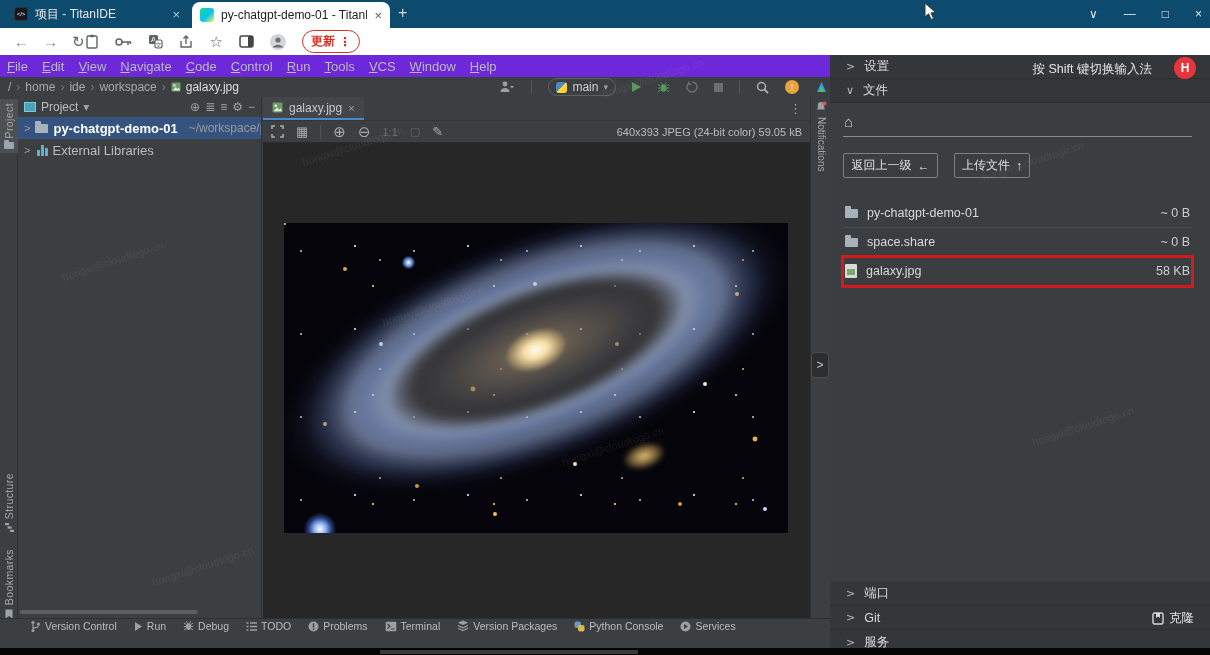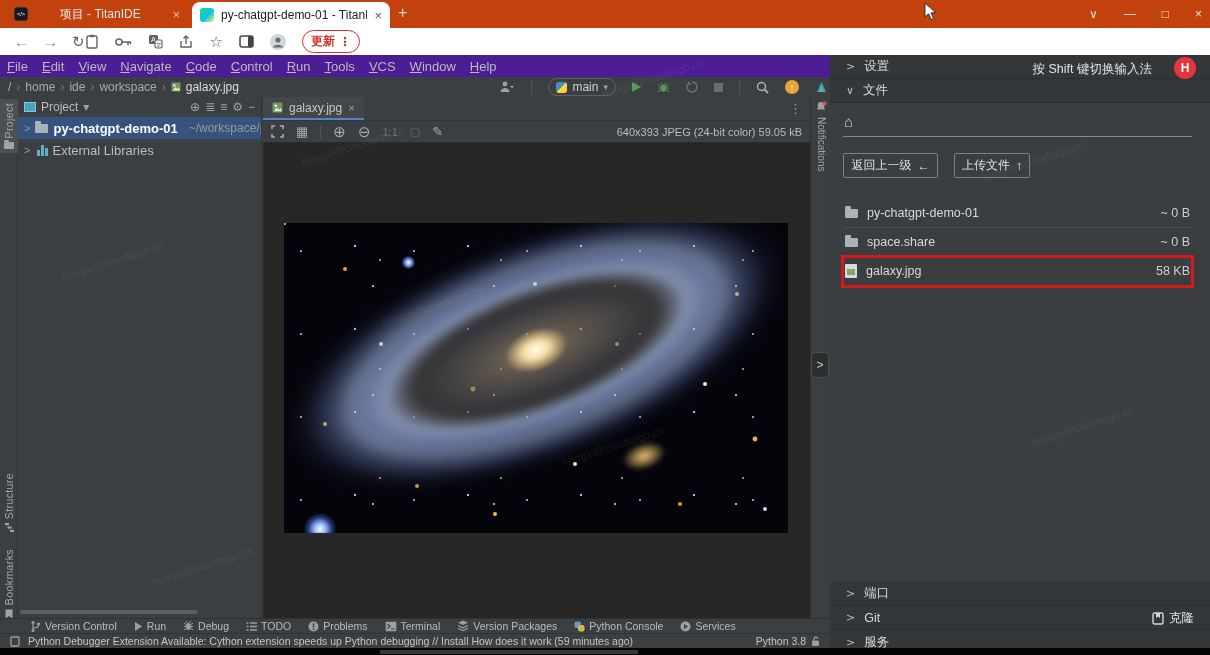--- a/index.html
+++ b/index.html
@@ -1,21 +1,21 @@
 <!DOCTYPE html>
 <html><head>
 <meta charset="utf-8">
 <style>
   * { margin:0; padding:0; box-sizing:border-box; }
   html,body { width:1210px; height:655px; overflow:hidden; background:#000; font-family:"Liberation Sans","DejaVu Sans",sans-serif; }
   .abs { position:absolute; }
   #stage { position:relative; width:1210px; height:655px; background:#3c3f41; }
 
   
-  #titlebar { left:0; top:0; width:1210px; height:28px; background:#c2410c;text-align:center; }
+  #titlebar { left:0; top:0; width:1210px; height:28px; background:#0c4a6e; }
   .btab { display:flex; align-items:center; gap:7px; font-size:12px; padding:0 8px; }
   #tab1 { left:6px; top:2px; width:182px; height:24px; color:#e8e8ec; border-radius:8px 8px 0 0; }
   #tab2 { left:192px; top:2px; width:198px; height:26px; background:#ffffff; color:#202124; border-radius:8px 8px 0 0; }
   .btab .ttl { white-space:nowrap; overflow:hidden; flex:1; }
   .btab .x { color:inherit; opacity:.75; font-size:13px; }
   .favicon { width:14px; height:14px; border-radius:3px; flex:0 0 auto; display:flex; align-items:center; justify-content:center; }
   #fav1 { background:#17171f; color:#fff; font-size:6px; border:1px solid #333; }
   #fav2 { background:linear-gradient(135deg,#21d789 0%,#07c3f2 55%,#fcf84a 100%); }
   #newtab { left:398px; top:4px; color:#d6d6d6; font-size:16px; }
   #wctrl { right:8px; top:0; height:28px; display:flex; align-items:center; gap:26px; color:#e6e6e6; font-size:12px; }
@@ -24,21 +24,21 @@
   #btoolbar { left:0; top:28px; width:1210px; height:27px; background:#ffffff; display:flex; align-items:center; }
   .navic { color:#8b8f94; font-size:15px; margin-left:14px; }
   #reloadic { color:#5f6368; }
   #urlwrap { display:flex; align-items:center; gap:7px; margin-left:16px; flex:1; }
   #urltext { font-size:12.5px; color:#202124; }
   .tbicons { display:flex; align-items:center; gap:16px; margin-right:10px; }
   .tbicons svg { display:block; }
   #updatebtn { display:flex; align-items:center; gap:4px; border:1.5px solid #d93025; border-radius:13px; padding:2px 8px; color:#d93025; font-size:12px; font-weight:bold; }
 
   
-  #menubar { left:0; top:55px; width:830px; height:22px; background:#4c1d95; display:flex; align-items:center; color:#bbbbbb; font-size:13px; }
+  #menubar { left:0; top:55px; width:830px; height:22px; background:#6d28d9; display:flex; align-items:center; color:#bbbbbb; font-size:13px; }
   #menubar .mitem { padding:0 7px; }
   #menubar .mitem::first-letter { text-decoration:underline; }
   #crumbrow { left:0; top:77px; width:830px; height:20px; background:#3c3f41; display:flex; align-items:center; font-size:12px; color:#a9a9a9; }
   #crumbs { display:flex; align-items:center; gap:5px; margin-left:8px; }
   #crumbs .sep { color:#777; }
   #crumbs .active { color:#ddd; }
   #runbar { position:absolute; right:2px; top:0; height:20px; display:flex; align-items:center; gap:16px; }
   .vsep { width:1px; height:14px; background:#515355; }
   #branchpill { display:flex; align-items:center; gap:5px; border:1px solid #5e6163; border-radius:10px; padding:1px 7px; color:#cfcfcf; font-size:12px; }
   .pylogo { width:11px; height:11px; border-radius:3px; background:linear-gradient(135deg,#4b8bbe 50%,#ffd43b 50%); }
@@ -534,33 +534,20 @@
     </div>
     <div class="bitem">
       <svg width="11" height="11" viewBox="0 0 11 11">
           <circle cx="5.5" cy="5.5" r="5" fill="#9aa0a3"></circle>
           <path d="M4 3 L8 5.5 L4 8 Z" fill="#3c3f41"></path>
         </svg>
       <span>Services</span>
     </div>
   </div>
 
-  <div id="statusbar" class="abs">
-    <svg width="10" height="11" viewBox="0 0 10 11">
-        <rect x="1" y="1" width="8" height="9" rx="1" fill="none" stroke="#9aa0a3" stroke-width="1.3"></rect>
-      </svg>
-    <span>Python Debugger Extension Available: Cython extension speeds up Python debugging // Install   How does it work (59 minutes ago)</span>
-    <div id="pyver">
-      <span>Python 3.8</span>
-      <svg width="9" height="11" viewBox="0 0 9 11">
-          <rect x="1" y="4.5" width="7" height="5.5" rx="1" fill="#9aa0a3"></rect>
-          <path d="M3 4.5 V3 a1.8 1.8 0 0 1 3.6 0" fill="none" stroke="#9aa0a3" stroke-width="1.2"></path>
-        </svg>
-    </div>
-  </div>
 
   <div id="blackstrip" class="abs">
     <div id="bscroll"></div>
   </div>
 
   <span class="wm" style="left:300px; top:140px;">hongxi@cloudtogo.cn</span>
   <span class="wm" style="left:600px; top:72px;">hongxi@cloudtogo.cn</span>
   <span class="wm" style="left:380px; top:300px;">hongxi@cloudtogo.cn</span>
   <span class="wm" style="left:560px; top:440px;">hongxi@cloudtogo.cn</span>
   <span class="wm" style="left:980px; top:155px;">hongxi@cloudtogo.cn</span>

